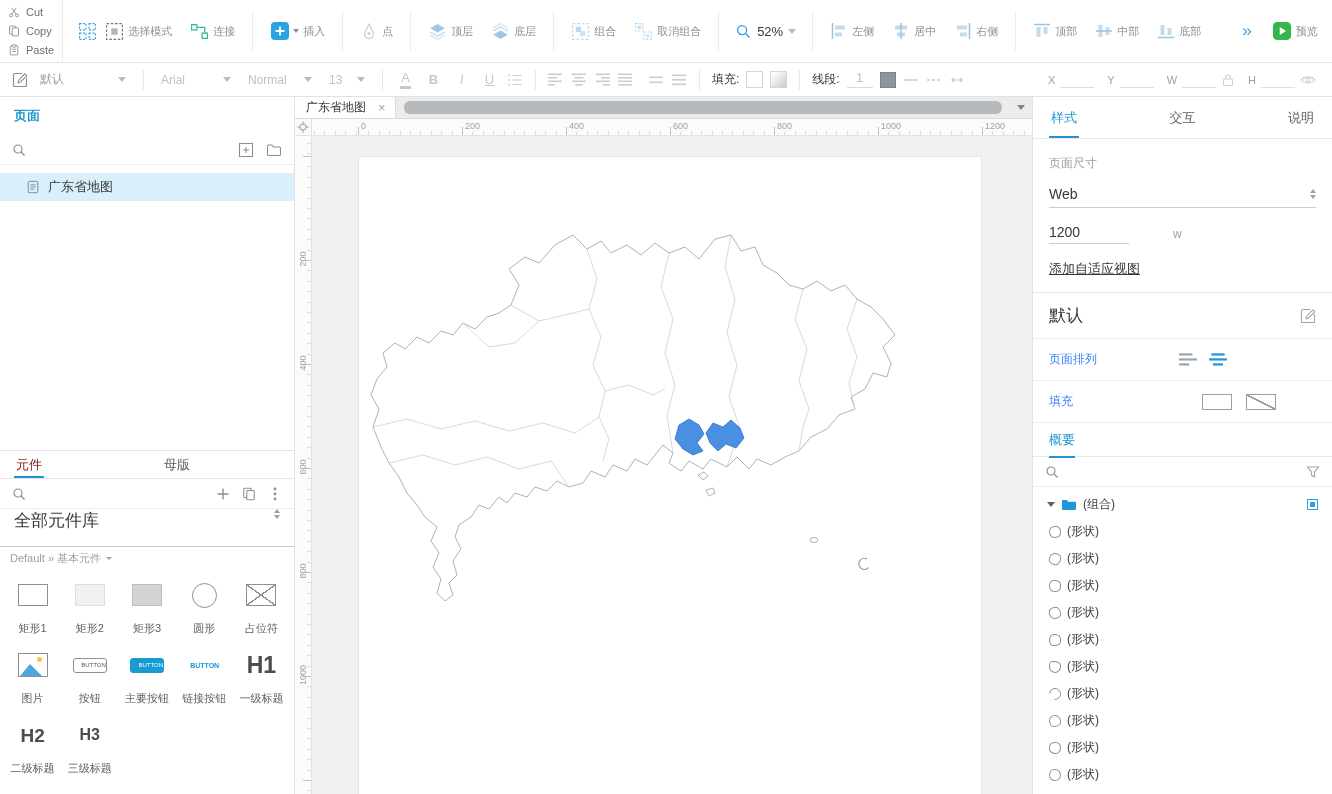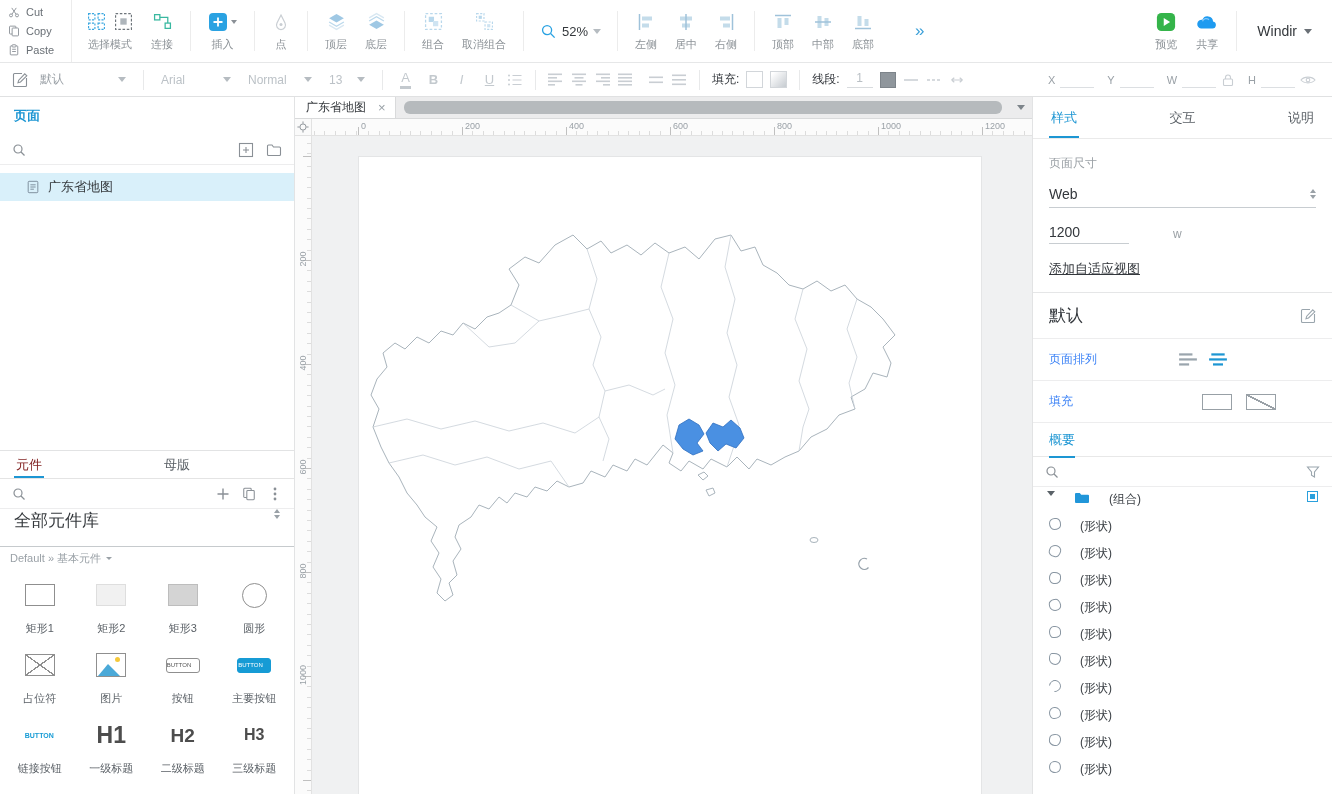--- a/index.html
+++ b/index.html
@@ -6,21 +6,21 @@
   html,body{width:1332px;height:794px}
   body{font-family:"Liberation Sans","DejaVu Sans",sans-serif;overflow:hidden;background:#fff;color:#333;font-size:12px}
   svg{display:block}
   .app{width:100%;height:100%;display:flex;flex-direction:column}
 
   
   .tb1{height:63px;border-bottom:1px solid #e6e7e8;display:flex;align-items:center;background:#fff;flex:none}
   .clip-col{width:72px;align-self:stretch;display:flex;flex-direction:column;justify-content:center;gap:2px;padding:4px 8px;border-right:1px solid #ececec}
   .clip-item{display:flex;align-items:center;gap:6px;font-size:11px;color:#6a7076;height:17px;cursor:default}
   .clip-item svg{width:12px;height:12px}
-  .tool{display:flex;flex-direction:column;align-items:center;gap:4px;padding:0 9px}
+  .tool{display:flex;flex-direction:row;align-items:center;gap:4px;padding:0 9px}
   .tlabel{font-size:11px;color:#8b9196;white-space:nowrap}
   .ticon,.ticons{height:22px;display:flex;align-items:center;gap:8px}
   .vsep{width:1px;height:40px;background:#ececec;margin:0 8px;flex:none}
   .insert-wrap{display:flex;align-items:center;gap:3px}
   .zoom-ctl{display:flex;align-items:center;gap:5px;padding:0 8px}
   .zoom-text{font-size:13px;color:#34383c}
   .caret{width:0;height:0;border-left:4px solid transparent;border-right:4px solid transparent;border-top:5px solid #8a9096;display:inline-block}
   .caret.sm{border-left-width:3px;border-right-width:3px;border-top-width:4px}
   .more-btn{font-size:17px;color:#3a9fd8;padding:0 10px;margin-left:22px;letter-spacing:1px}
   .right-tools{margin-left:auto;display:flex;align-items:center}
@@ -66,24 +66,24 @@
   .w-tab:nth-child(2){margin-left:122px}
   .w-tab.active{color:#7f1d1d}
   .w-tab.active::after{content:"";position:absolute;left:-2px;right:-2px;bottom:0;height:2px;background:#1d96d3}
   .lib-select{height:38px;padding:0 14px;display:flex;align-items:flex-start;justify-content:space-between;border-bottom:1px solid #c6cacd;flex:none}
   .lib-name{font-size:17px;color:#35393d}
   .updown{display:flex;flex-direction:column;gap:2px}
   .tri-up{width:0;height:0;border-left:3.5px solid transparent;border-right:3.5px solid transparent;border-bottom:4px solid #9aa1a7}
   .tri-down{width:0;height:0;border-left:3.5px solid transparent;border-right:3.5px solid transparent;border-top:4px solid #9aa1a7}
   .cat-row{height:22px;padding:0 10px;display:flex;align-items:center;gap:5px;font-size:11px;color:#9aa1a7;flex:none}
   .caret.tiny{border-left-width:3px;border-right-width:3px;border-top-width:3.5px;border-top-color:#9aa1a7}
-  .w-grid{flex:1;display:grid;grid-template-columns:repeat(4,1fr);grid-auto-rows:70px;padding:4px 4px 0;overflow:hidden}
+  .w-grid{flex:1;display:grid;grid-template-columns:repeat(5,1fr);grid-auto-rows:70px;padding:4px 4px 0;overflow:hidden}
   .w-item{display:flex;flex-direction:column;align-items:center}
   .w-icon{height:44px;display:flex;align-items:center;justify-content:center}
-  .w-icon .shape{display:flex;align-items:center;justify-content:flex-start;width:30px;height:22px;background:#fff;border:1px solid #8f8f8f;position:relative;overflow:hidden}
+  .w-icon .shape{display:flex;align-items:center;justify-content:flex-end;width:30px;height:22px;background:#fff;border:1px solid #8f8f8f;position:relative;overflow:hidden}
   .w-icon .glyph{font-size:6px;color:#555;line-height:1;white-space:nowrap}
   .w-icon.rect2 .shape{background:#f1f1f1;border-color:#dedede}
   .w-icon.rect3 .shape{background:#d4d4d4;border-color:#bdbdbd}
   .w-icon.circle .shape{width:25px;height:25px;border-radius:50%}
   .w-icon.image .shape{width:30px;height:24px}
   .w-icon.image .shape::before{content:"";position:absolute;top:3px;right:5px;width:5px;height:5px;border-radius:50%;background:#f5c83b}
   .w-icon.image .shape::after{content:"";position:absolute;bottom:0;left:1px;border-left:10px solid transparent;border-right:12px solid transparent;border-bottom:12px solid #4aa9d8}
   .w-icon.placeholder .shape{background:linear-gradient(to top right,transparent calc(50% - 0.6px),#8f8f8f calc(50% - 0.6px),#8f8f8f calc(50% + 0.6px),transparent calc(50% + 0.6px)),linear-gradient(to bottom right,transparent calc(50% - 0.6px),#8f8f8f calc(50% - 0.6px),#8f8f8f calc(50% + 0.6px),transparent calc(50% + 0.6px)),#fff}
   .w-icon.button .shape,.w-icon.button-primary .shape{width:34px;height:15px;border-radius:3px}
   .w-icon.button-primary .shape{background:#169bd5;border-color:#169bd5}
@@ -147,21 +147,21 @@
   .prop-label{font-size:12px;color:#3b82f6}
   .prop-icons{margin-left:auto;margin-right:88px;display:flex;gap:10px;align-items:center}
   .fill-swatches{margin-left:auto;margin-right:40px;display:flex;gap:14px;align-items:center}
   .rswatch{width:30px;height:16px;background:#fff;border:1px solid #98a0a6;display:inline-block}
   .rswatch.none{background:linear-gradient(to top right,#fff calc(50% - 0.7px),#9aa1a7 calc(50% - 0.7px),#9aa1a7 calc(50% + 0.7px),#fff calc(50% + 0.7px))}
   .outline-header{height:34px;padding:0 16px;display:flex;align-items:center;border-bottom:1px solid #e8e8e8;flex:none}
   .outline-title{position:relative;color:#1d96d3;font-size:13px}
   .outline-title::after{content:"";position:absolute;left:0;right:0;bottom:-9px;height:2px;background:#1d96d3}
   .rp-search{flex:none}
   .tree{flex:1;overflow:hidden;padding-top:4px}
-  .tree-row{height:27px;display:flex;align-items:flex-start;padding:0 14px;font-size:12px;color:#3c4146;gap:19px}
+  .tree-row{height:27px;display:flex;align-items:center;padding:0 14px;font-size:12px;color:#3c4146;gap:6px}
   .tree-caret{width:0;height:0;border-left:4px solid transparent;border-right:4px solid transparent;border-top:5px solid #5a6268}
   .group-ind{margin-left:auto;width:11px;height:11px;border:1px solid #2aa0dd;position:relative;display:inline-block}
   .group-ind::after{content:"";position:absolute;inset:2px;background:#2aa0dd}
   .shape-row{padding-left:16px}
   .blob{width:12px;height:12px;border:1px solid #8996a2;background:#fff;display:inline-block;flex:none}
   .blob.s1{border-radius:50% 40% 60% 45%/45% 55% 40% 60%}
   .blob.s2{border-radius:60% 50% 40% 55%/50% 45% 60% 40%;transform:rotate(15deg)}
   .blob.s3{border-radius:40% 60% 55% 45%/60% 40% 50% 55%}
   .blob.s4{border-radius:55% 45% 50% 60%/40% 60% 45% 50%;transform:rotate(-10deg)}
   .blob.s5{border-radius:45% 55% 60% 40%/55% 50% 40% 60%}

